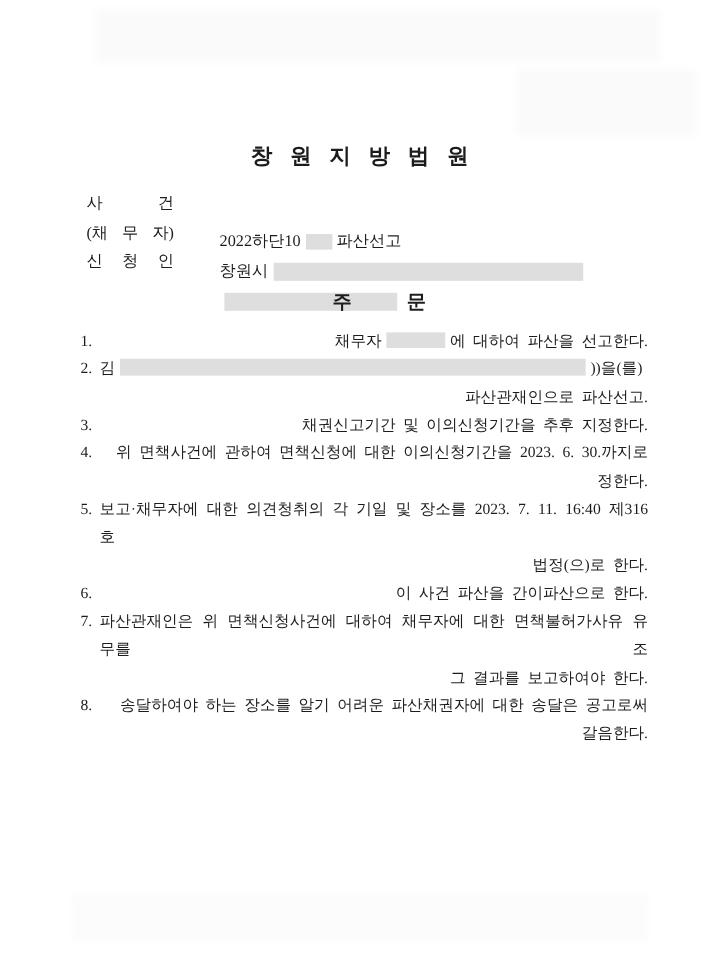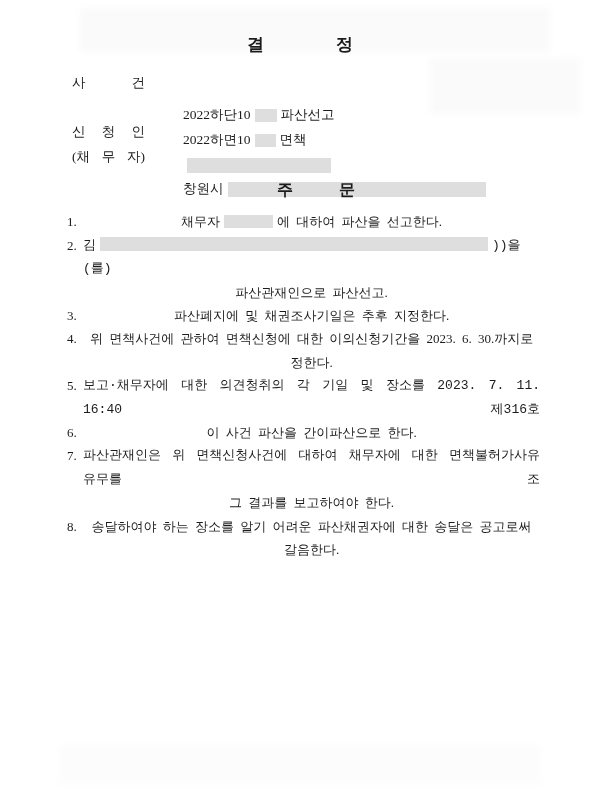--- a/index.html
+++ b/index.html
@@ -32,81 +32,78 @@
 
   .redact{display:inline-block;background:#dedede;vertical-align:-2px;}
   .ci-value .redact{vertical-align:middle;}
 
   .order-heading{margin-top:11px;}
   .order-heading .jspread{width:78px;font-size:16px;font-weight:bold;margin-left:32px;}
 
   .items{margin:9px 60px 0 67px;font-size:13px;line-height:23.4px;word-spacing:3px;}
   .item{position:relative;padding-left:16px;}
   .item .num{position:absolute;left:0;top:0;word-spacing:0;}
-  .line{text-align:center;}
-  .line.fill{text-align:justify;text-align-last:justify;font-family:Liberation Mono, monospace;}
+  .line{text-align:right;}
+  .line.fill{text-align:justify;text-align-last:justify;}
 </style>
 </head>
 <body>
 
 <div class="page">
 
   <div class="ghost g1"></div>
   <div class="ghost g2"></div>
   <div class="ghost g3"></div>
 
+  <div class="center court-name">
+    <span class="jspread">창 원 지 방 법 원</span>
+  </div>
 
-  <div class="center decision-title">
-    <span class="jspread">결 정</span>
-  </div>
 
   <div class="case-info" id="case-rows">
       <div class="ci-row">
         <div class="ci-label">사 건</div>
         <div class="ci-value"><span class="seg">2022하단10</span><span class="redact" style="width: 22px; height: 13px; margin: 0px 4px;"></span><span class="seg">파산선고</span></div>
       </div>
       <div class="ci-row">
-        <div class="ci-label"></div>
-        <div class="ci-value"><span class="seg">2022하면10</span><span class="redact" style="width: 21px; height: 13px; margin: 0px 4px;"></span><span class="seg">면책</span></div>
+        <div class="ci-label">(채 무 자)</div>
+        <div class="ci-value"><span class="seg">창원시</span><span class="redact" style="width: 258px; height: 15px; margin: 0px 4px;"></span></div>
       </div>
       <div class="ci-row">
         <div class="ci-label">신 청 인</div>
         <div class="ci-value"><span class="redact" style="width: 144px; height: 15px; margin: 0px 4px;"></span></div>
-      </div>
-      <div class="ci-row">
-        <div class="ci-label">(채 무 자)</div>
-        <div class="ci-value"><span class="seg">창원시</span><span class="redact" style="width: 258px; height: 15px; margin: 0px 4px;"></span></div>
       </div>
     </div>
 
   <div class="center order-heading">
     <span class="jspread">주 문</span>
   </div>
 
   <div class="items" id="order-items">
       <div class="item">
         <span class="num">1.</span>
         <div class="line"><span class="seg">채무자</span><span class="redact" style="width: 49px; height: 13px; margin: 0px 4px;"></span><span class="seg">에 대하여 파산을 선고한다.</span></div>
       </div>
       <div class="item">
         <span class="num">2.</span>
         <div class="line fill"><span class="seg">김</span><span class="redact" style="width: 388px; height: 14px; margin: 0px 4px;"></span><span class="seg">))을(를)</span></div>
         <div class="line"><span class="seg">파산관재인으로 파산선고.</span></div>
       </div>
       <div class="item">
         <span class="num">3.</span>
-        <div class="line"><span class="seg">파산폐지에 및 채권조사기일은 추후 지정한다.</span></div>
+        <div class="line"><span class="seg">채권신고기간 및 이의신청기간을 추후 지정한다.</span></div>
       </div>
       <div class="item">
         <span class="num">4.</span>
         <div class="line"><span class="seg">위 면책사건에 관하여 면책신청에 대한 이의신청기간을 2023. 6. 30.까지로 정한다.</span></div>
       </div>
       <div class="item">
         <span class="num">5.</span>
         <div class="line fill"><span class="seg">보고·채무자에 대한 의견청취의 각 기일 및 장소를 2023. 7. 11. 16:40 제316호</span></div>
+        <div class="line"><span class="seg">법정(으)로 한다.</span></div>
       </div>
       <div class="item">
         <span class="num">6.</span>
         <div class="line"><span class="seg">이 사건 파산을 간이파산으로 한다.</span></div>
       </div>
       <div class="item">
         <span class="num">7.</span>
         <div class="line fill"><span class="seg">파산관재인은 위 면책신청사건에 대하여 채무자에 대한 면책불허가사유 유무를 조</span></div>
         <div class="line"><span class="seg">그 결과를 보고하여야 한다.</span></div>
       </div>

